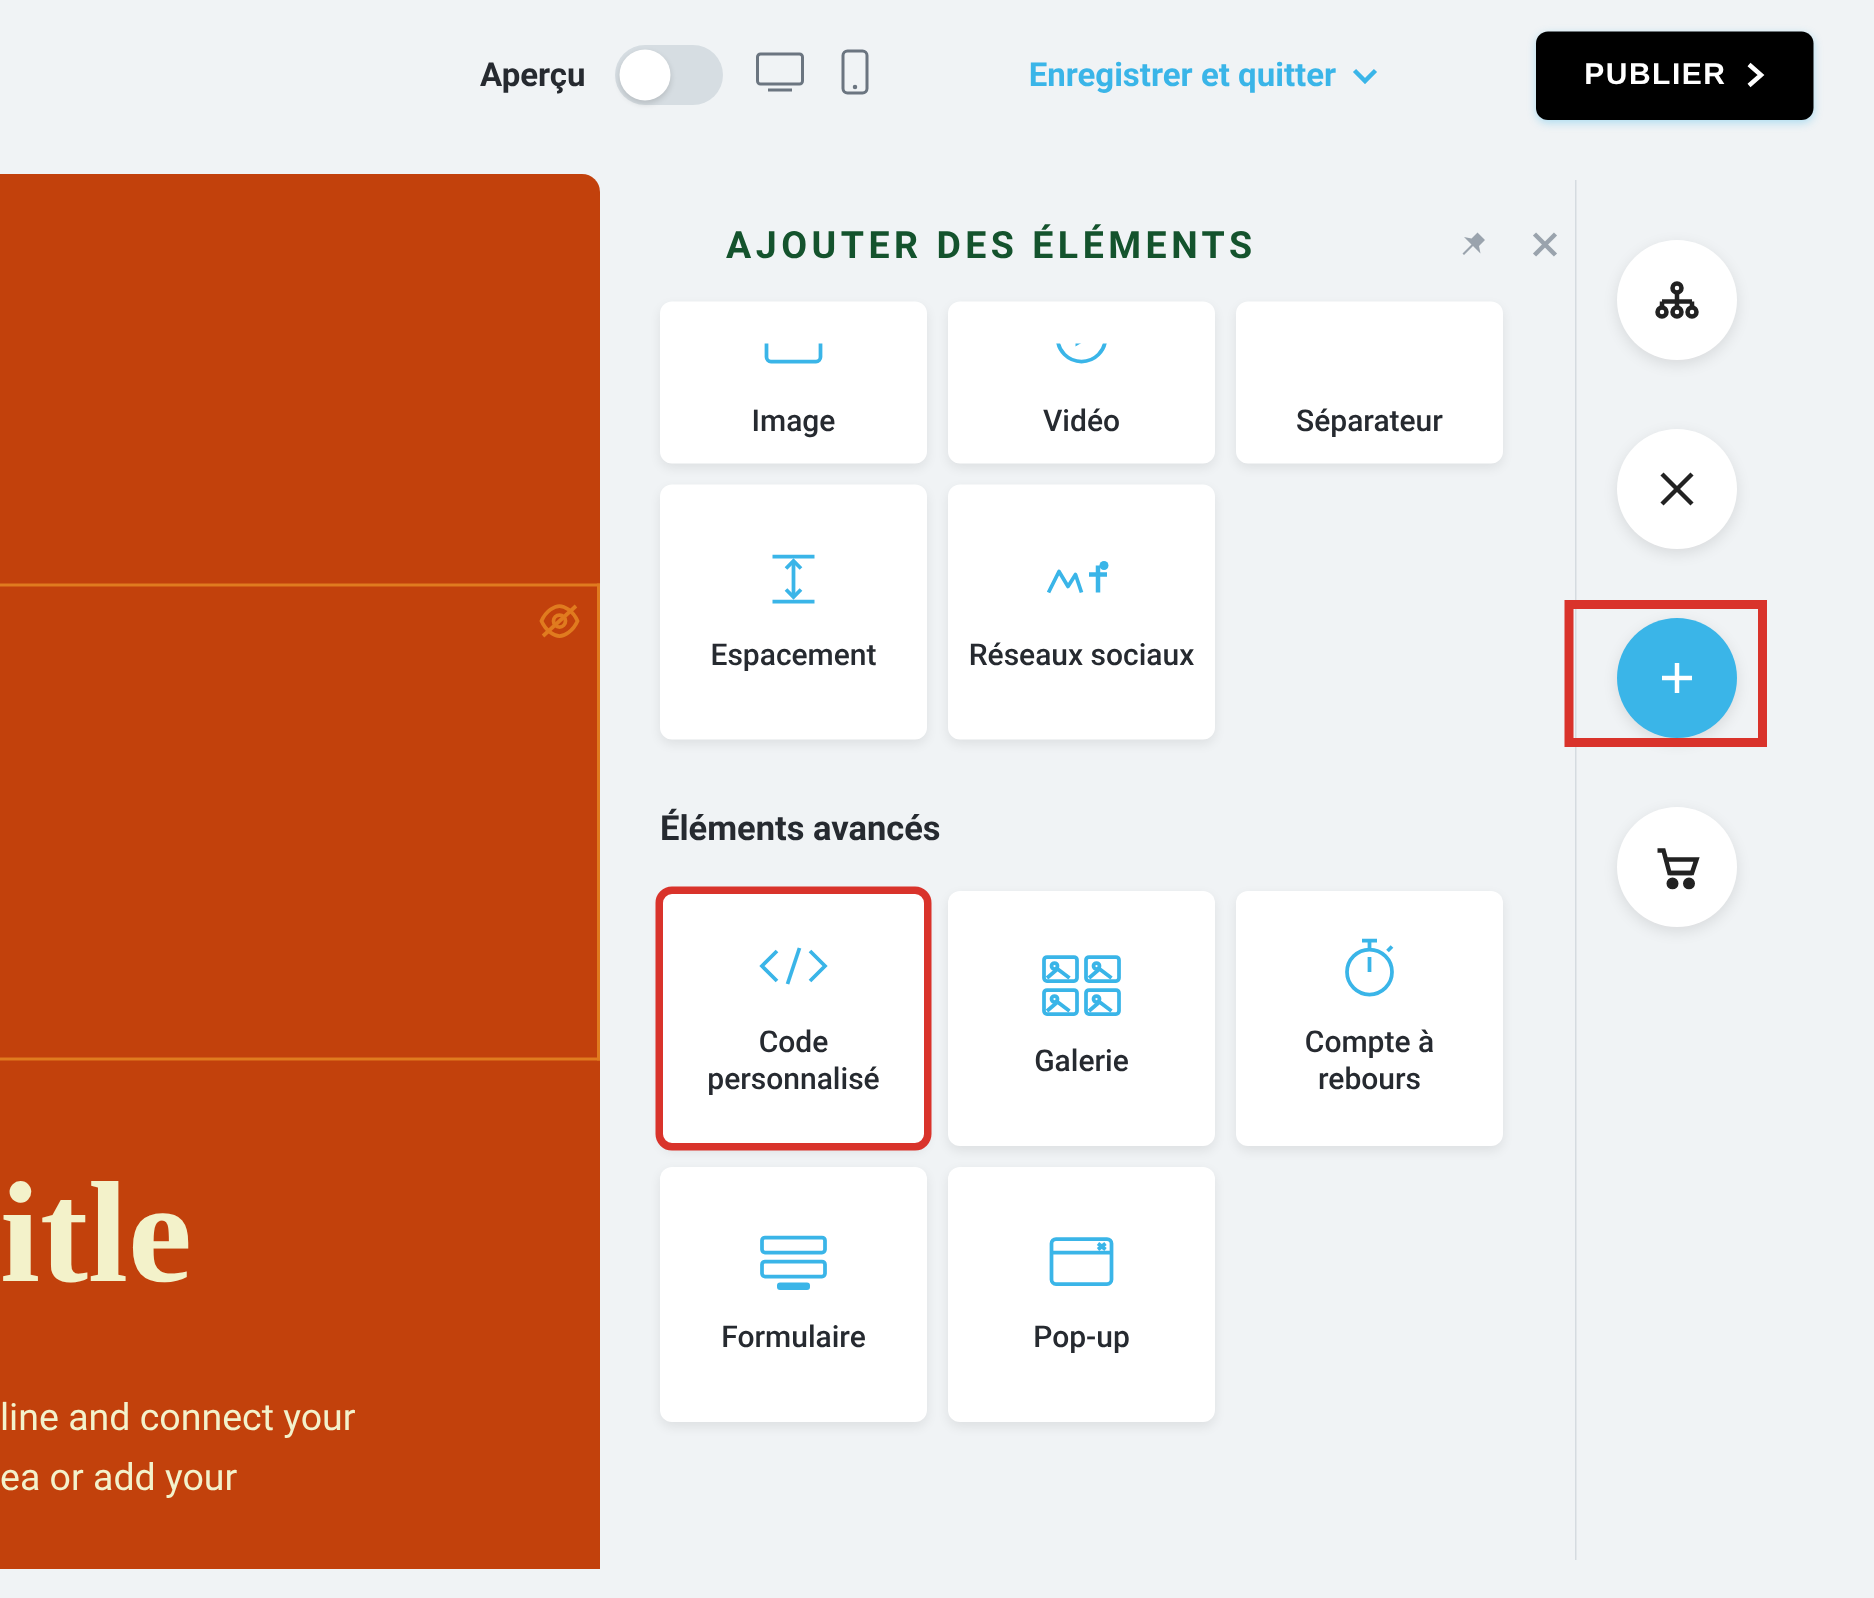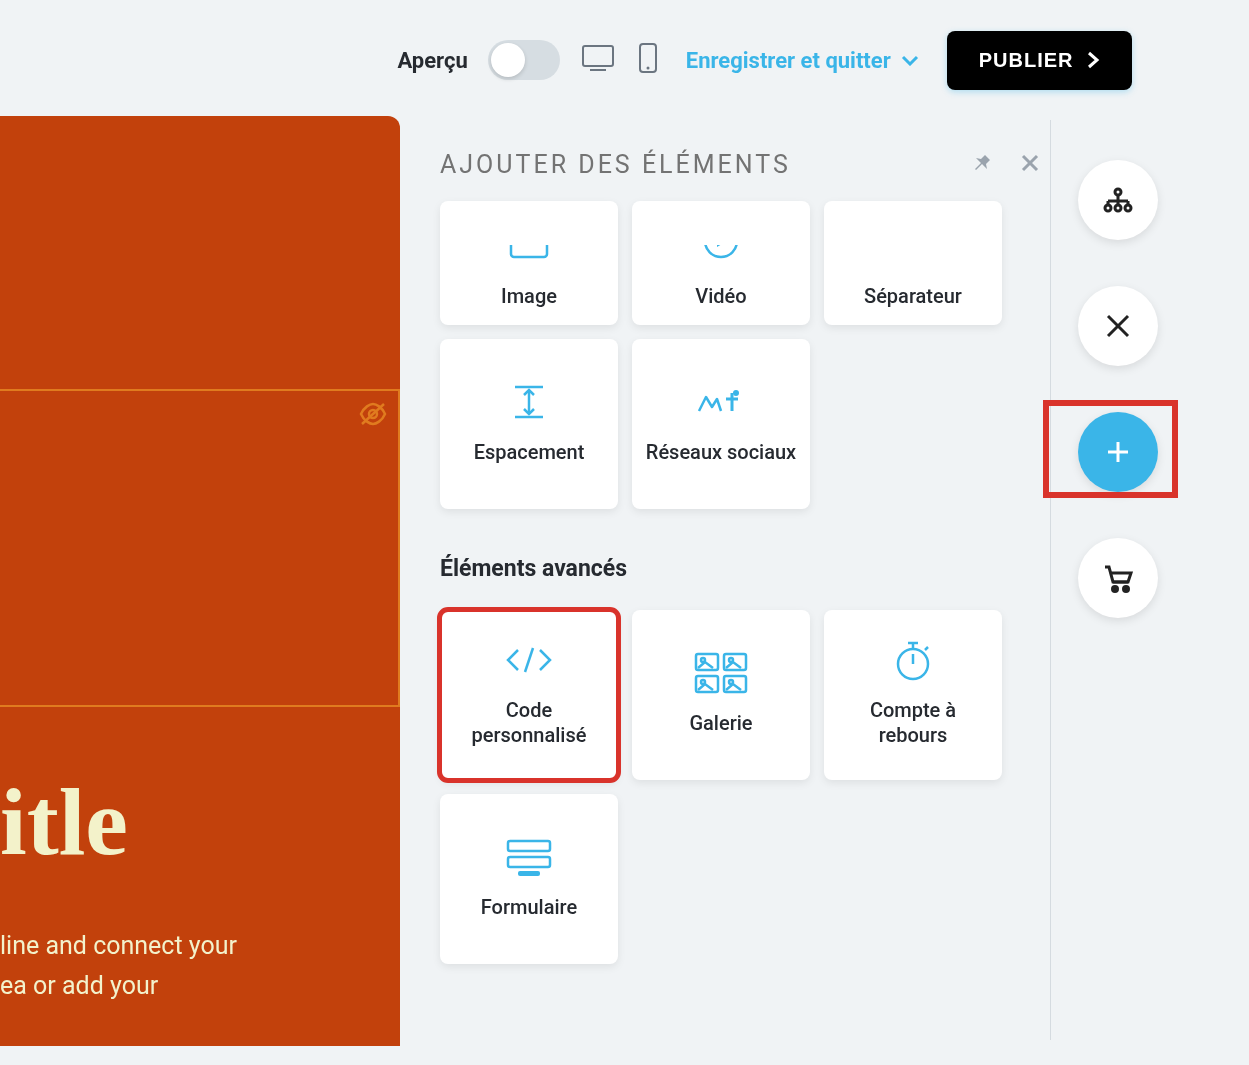--- a/index.html
+++ b/index.html
@@ -8,25 +8,25 @@
     background: #f0f3f5;
     width: 1249px;
     height: 1065px;
     overflow: hidden;
     position: relative;
   }
 
   
   .topbar {
     position: absolute;
-    top: 10px; left: 0; right: 0;
+    top: 0; left: 0; right: 0;
     height: 100px;
     display: flex;
     align-items: center;
-    justify-content: center;
+    justify-content: space-between;
     padding: 0 40px 0 0;
     gap: 28px;
     background: #f0f3f5;
   }
   .apercu-wrap {
     display: flex;
     align-items: center;
     gap: 20px;
     margin-left: 320px;
   }
@@ -115,38 +115,39 @@
     position:absolute;
     top:150px; left:440px;
     width:600px;
   }
   .panel-head {
     display:flex; align-items:center; justify-content:space-between;
     margin-bottom:22px;
   }
   .panel-title {
     font-size:25px;
-    font-weight:400;
+    font-weight:700;
     letter-spacing:3px;
-    color:#737373;
+    color:#14532d;
     text-transform:uppercase;
+    margin-left:44px;
   }
   .panel-ctrls { display:flex; gap:28px; }
   .panel-ctrls svg { stroke:#9aa3ad; fill:#9aa3ad; cursor:pointer; }
 
   .tiles {
     display:grid;
     grid-template-columns: repeat(3, 178px);
     gap:14px;
   }
   .tile {
     background:#fff;
     border-radius:8px;
     box-shadow:0 3px 8px rgba(0,0,0,0.08);
-    height:124px;
+    height:108px;
     display:flex;
     flex-direction:column;
     align-items:center;
     justify-content:center;
     gap:14px;
     cursor:pointer;
     padding:10px;
   }
   .tile.tall { height:170px; gap:20px; }
   .tile.short { justify-content:flex-end; padding-bottom:16px; }
@@ -381,20 +382,31 @@
     <div class="tile tall">
       <div class="tile-icon">
         <svg width="50" height="40" viewBox="0 0 50 40">
             <rect x="4" y="4" width="42" height="10" rx="2"></rect>
             <rect x="4" y="20" width="42" height="10" rx="2"></rect>
             <rect x="14" y="34" width="22" height="5" rx="2" fill="#3ab5e8" stroke="none"></rect>
           </svg>
       </div>
       <div class="tile-label">Formulaire</div>
     </div>
+    <div class="tile tall">
+      <div class="tile-icon">
+        <svg width="50" height="40" viewBox="0 0 50 40">
+            <rect x="5" y="5" width="40" height="30" rx="3"></rect>
+            <line x1="5" y1="14" x2="45" y2="14"></line>
+            <line x1="36" y1="8" x2="41" y2="12"></line>
+            <line x1="41" y1="8" x2="36" y2="12"></line>
+          </svg>
+      </div>
+      <div class="tile-label">Pop-up</div>
+    </div>
   </div>
 </div>
 
 <div class="rail-divider"></div>
 <div class="rail">
   <div class="rail-btn">
     <svg width="30" height="26" viewBox="0 0 30 26" stroke="#222" stroke-width="2" fill="#222">
       <circle cx="15" cy="5" r="3"></circle>
         <line x1="15" y1="8" x2="15" y2="14" fill="none"></line>
       <line x1="5" y1="14" x2="25" y2="14" fill="none"></line>

